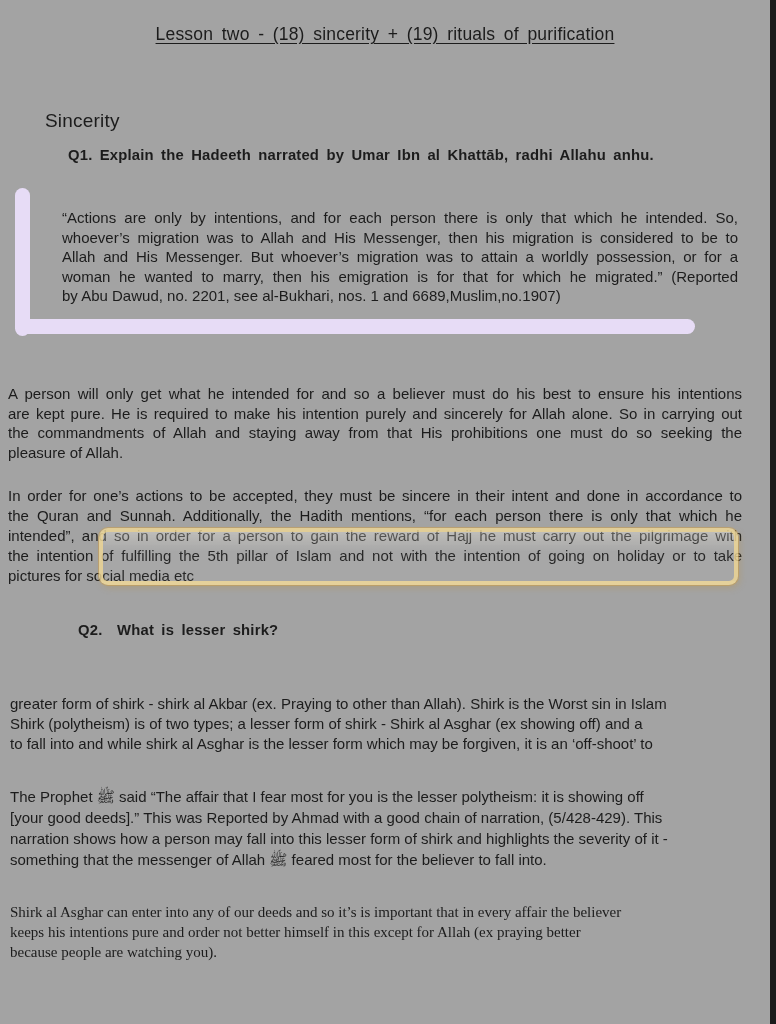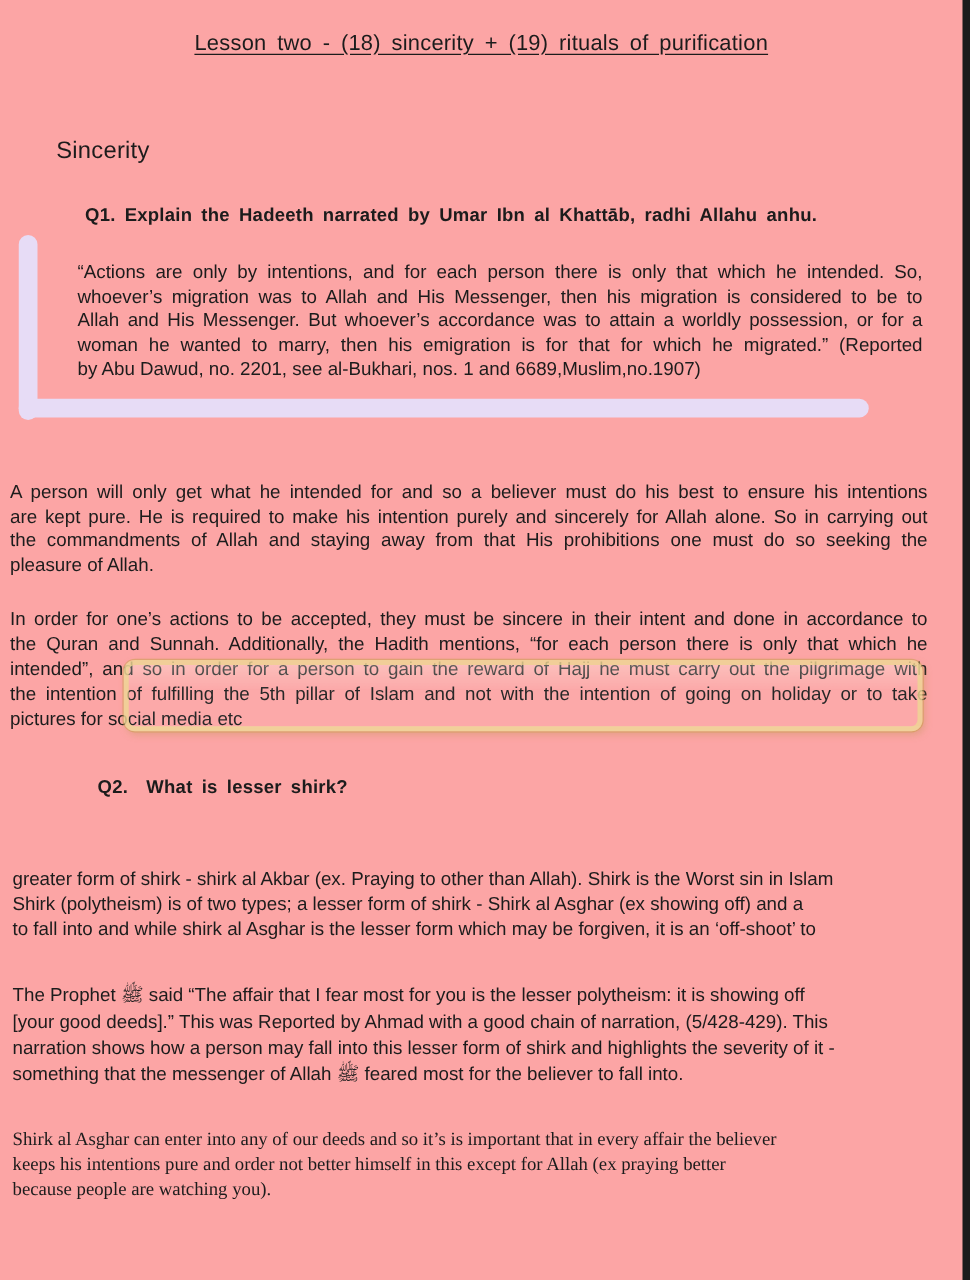--- a/index.html
+++ b/index.html
@@ -1,19 +1,19 @@
 <!DOCTYPE html>
 <html><head>
 <meta charset="utf-8">
 <style>
   html,body { margin:0; padding:0; background:#e9e9e9; }
   .page {
     position:relative;
     width:776px; height:1024px;
-    background:#fca5a5;
+    background:#a3a3a3;
     font-family:"Liberation Sans", sans-serif;
     color:#1c1c1c;
     overflow:hidden;
     margin:0 auto;
   }
   .edge-right {
     position:absolute; top:0; right:0; width:6px; height:1024px;
     background:#1b1b1b;
   }
   .doc-title {
@@ -26,21 +26,21 @@
     position:absolute; left:45px; top:110px;
     font-size:19px; letter-spacing:0.2px;
     text-underline-offset:4px;
   }
   .q-heading {
     position:absolute;
     font-weight:bold; font-size:14.8px;
     letter-spacing:0.2px; word-spacing:3px;
     white-space:pre;
   }
-  .q1 { left:68px; top:165px; }
+  .q1 { left:68px; top:147px; }
   .q2 { left:78px; top:622px; }
 
   .hl-bar { position:absolute; background:#e7dcf6; border-radius:8px; }
   .hl-vert { left:15px; top:188px; width:15px; height:148px; }
   .hl-horiz { left:15px; top:319px; width:680px; height:15px; }
 
   .bodytext {
     position:absolute;
     font-size:15px;
     line-height:19.6px;
@@ -74,21 +74,21 @@
   <div class="section-heading">Sincerity</div>
 
   <div class="q-heading q1">Q1. Explain the Hadeeth narrated by Umar Ibn al Khattāb, radhi Allahu anhu.</div>
 
   <div class="hl-bar hl-vert"></div>
   <div class="hl-bar hl-horiz"></div>
 
   <div class="bodytext quote-block">
       <div class="tline just">“Actions are only by intentions, and for each person there is only that which he intended. So,</div>
       <div class="tline just">whoever’s migration was to Allah and His Messenger, then his migration is considered to be to</div>
-      <div class="tline just">Allah and His Messenger. But whoever’s accordance was to attain a worldly possession, or for a</div>
+      <div class="tline just">Allah and His Messenger. But whoever’s migration was to attain a worldly possession, or for a</div>
       <div class="tline just">woman he wanted to marry, then his emigration is for that for which he migrated.” (Reported</div>
       <div class="tline">by Abu Dawud, no. 2201, see al-Bukhari, nos. 1 and 6689,Muslim,no.1907)</div>
     </div>
 
   <div class="bodytext para-a">
       <div class="tline just">A person will only get what he intended for and so a believer must do his best to ensure his intentions</div>
       <div class="tline just">are kept pure. He is required to make his intention purely and sincerely for Allah alone. So in carrying out</div>
       <div class="tline just">the commandments of Allah and staying away from that His prohibitions one must do so seeking the</div>
       <div class="tline">pleasure of Allah.</div>
     </div>

